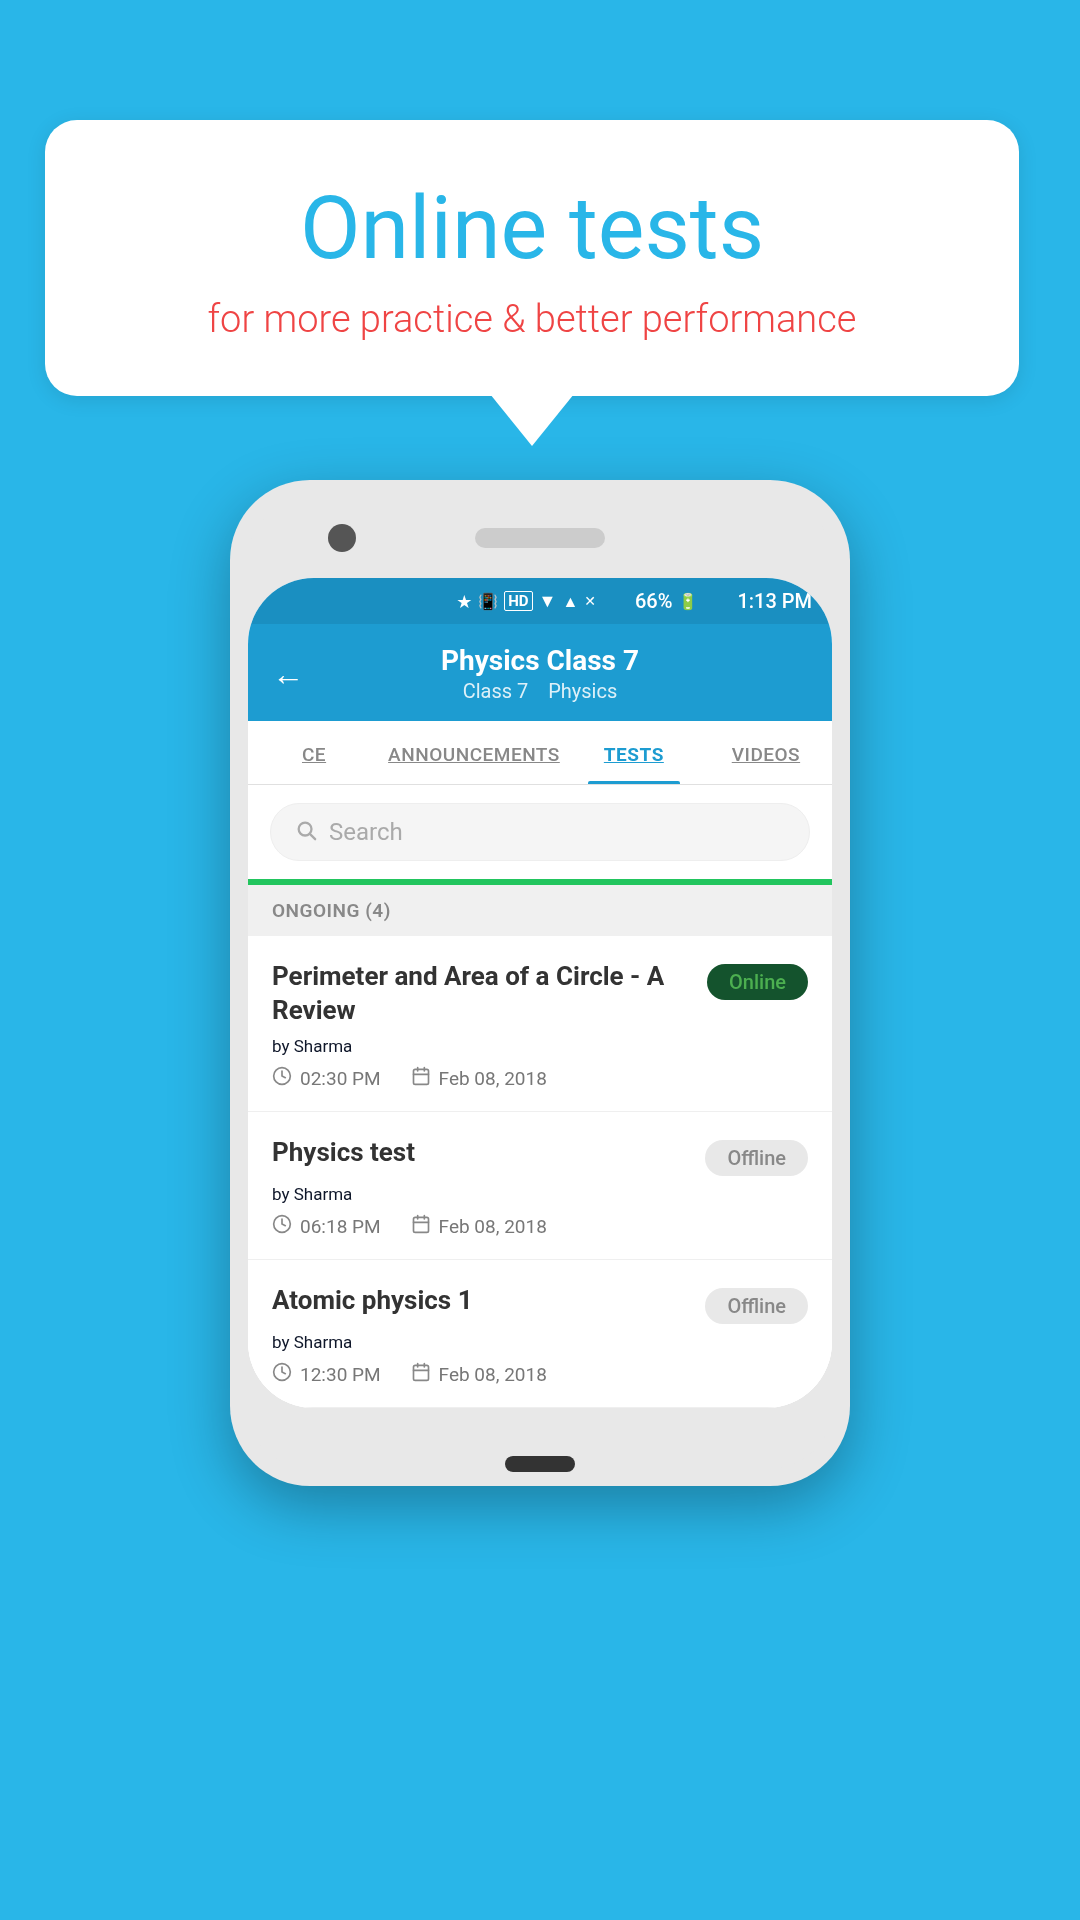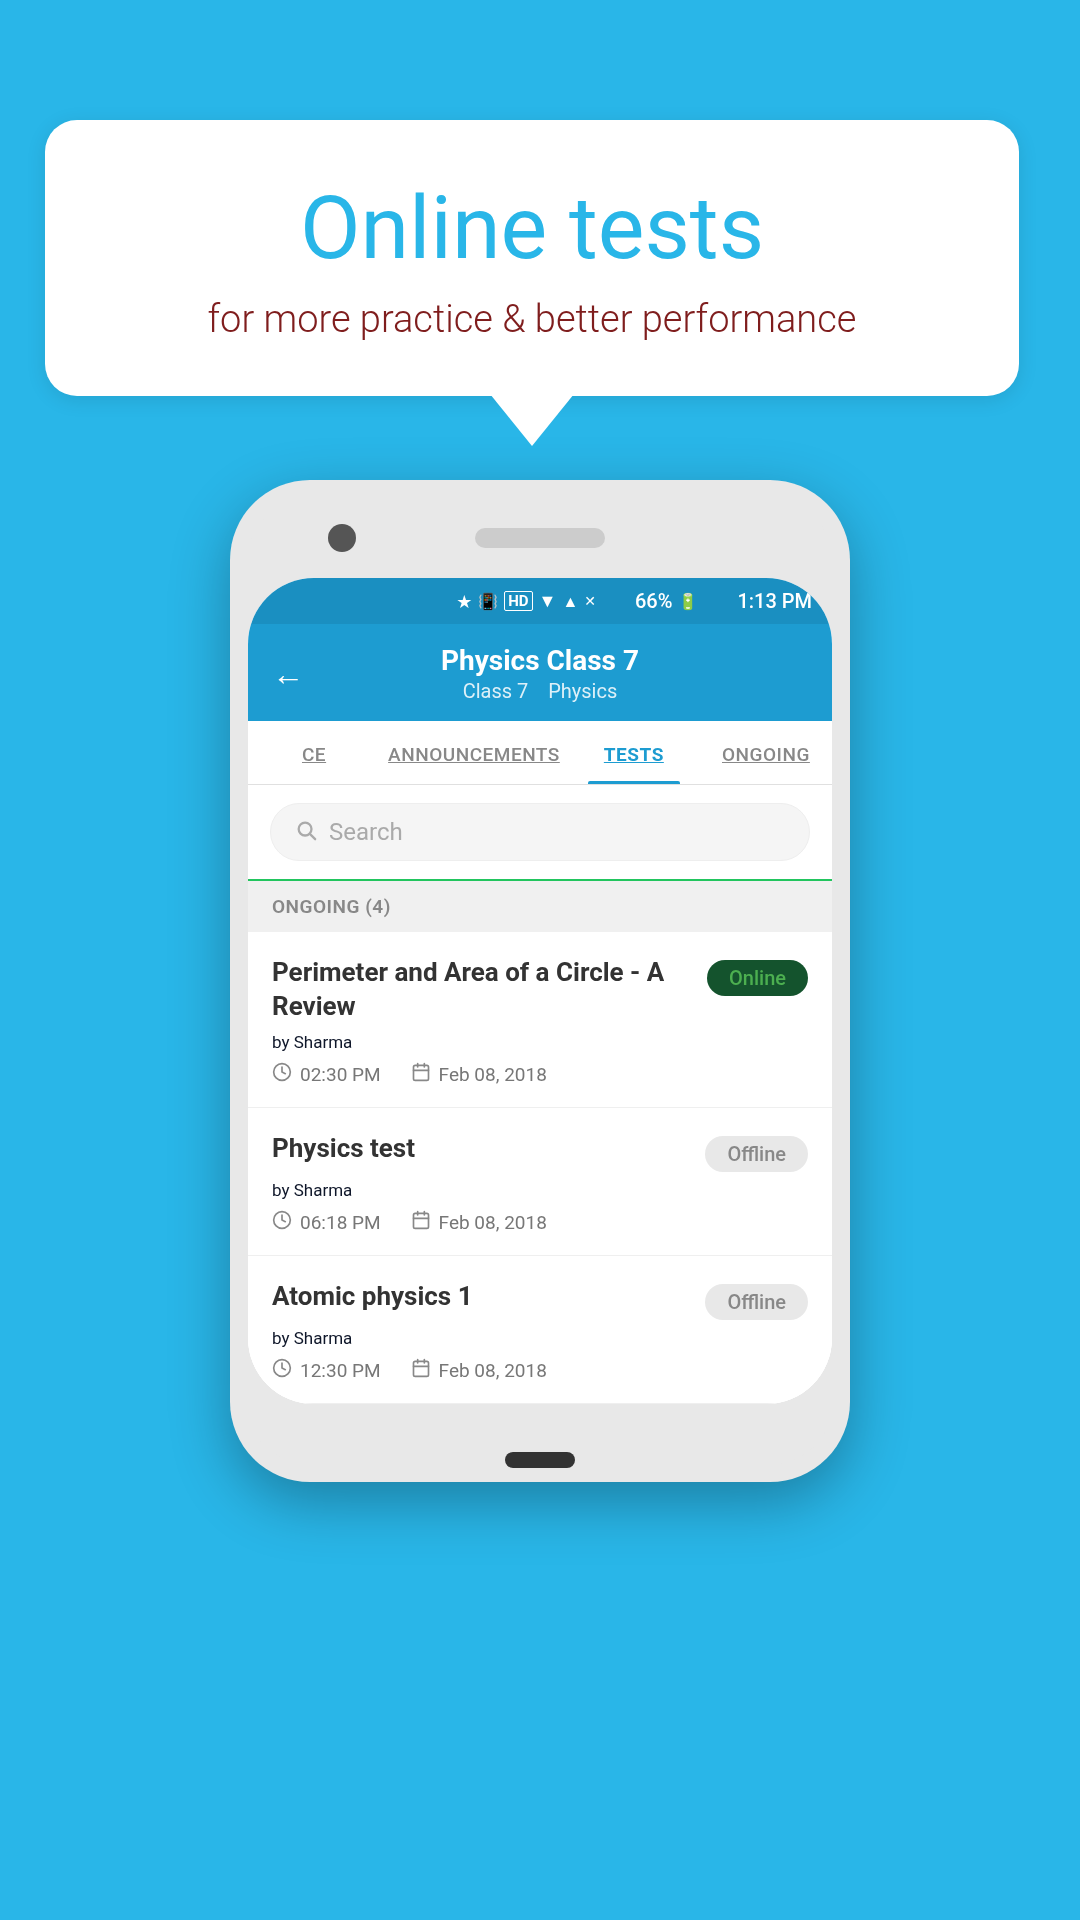--- a/index.html
+++ b/index.html
@@ -49,21 +49,21 @@
     .bubble-title {
       font-size: 88px;
       font-weight: 400;
       color: #29b6e8;
       line-height: 1.1;
       margin-bottom: 20px;
     }
 
     .bubble-subtitle {
       font-size: 38px;
-      color: #7f1d1d;
+      color: #ef4444;
       font-weight: 300;
     }
 
     
     .phone-wrapper {
       position: absolute;
       top: 480px;
       left: 50%;
       transform: translateX(-50%);
       width: 620px;
@@ -224,21 +224,21 @@
       right: 15%;
       height: 3px;
       background: #1d9cd1;
       border-radius: 2px 2px 0 0;
     }
 
     
     .search-container {
       background: white;
       padding: 18px 22px;
-      border-bottom: 2px solid #22c55e;
+      border-bottom: 6px solid #22c55e;
     }
 
     .search-bar {
       background: #f5f5f5;
       border-radius: 30px;
       display: flex;
       align-items: center;
       padding: 14px 24px;
       gap: 12px;
       border: 1px solid #eee;
@@ -396,21 +396,21 @@
             <div class="tab">
               <span>CE</span>
             </div>
             <div class="tab">
               <span>ANNOUNCEMENTS</span>
             </div>
             <div class="tab active">
               <span>TESTS</span>
             </div>
             <div class="tab">
-              <span>ONGOING</span>
+              <span>VIDEOS</span>
             </div>
           </div>
 
           <div class="search-container">
             <div class="search-bar">
               <span style="color:#aaa;font-size:22px;">
                 <svg width="22" height="22" viewBox="0 0 24 24" fill="none" stroke="#aaa" stroke-width="2.5" stroke-linecap="round" stroke-linejoin="round">
                   <circle cx="11" cy="11" r="7"></circle>
                   <line x1="17" y1="17" x2="22" y2="22"></line>
                 </svg>

